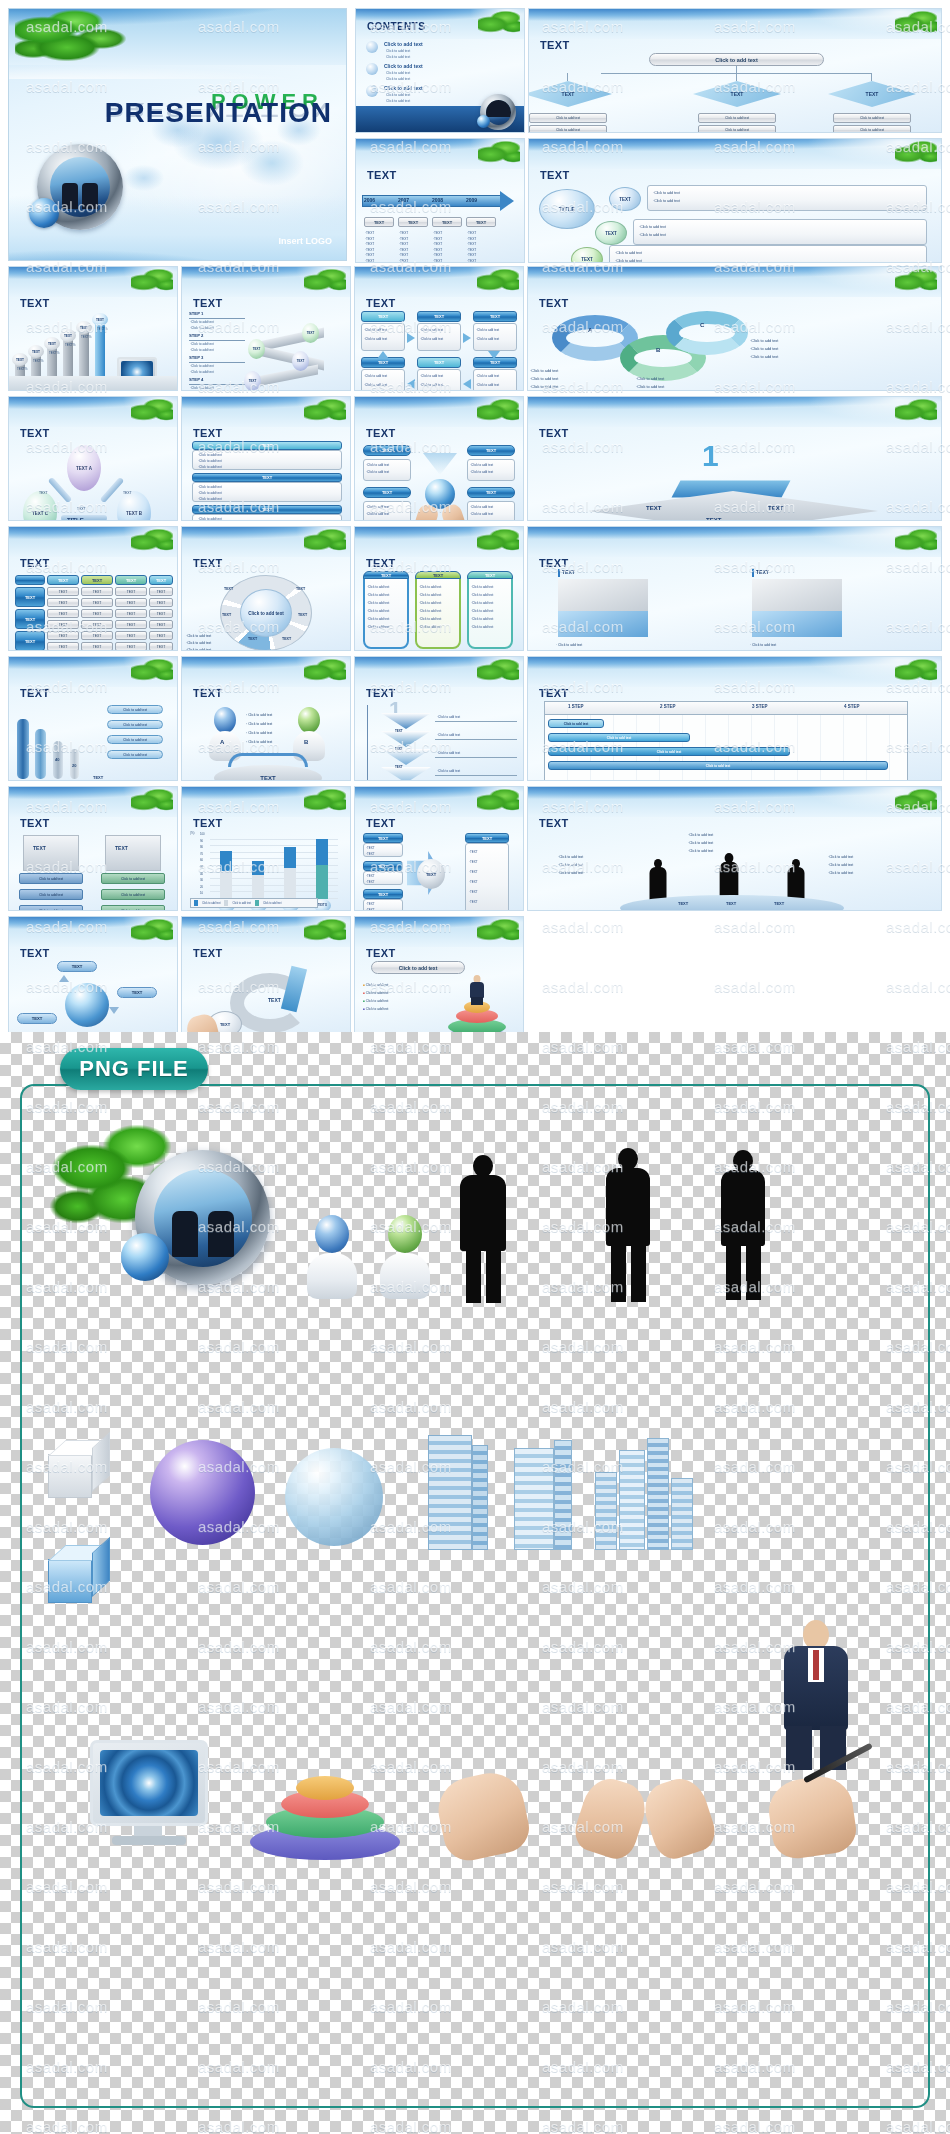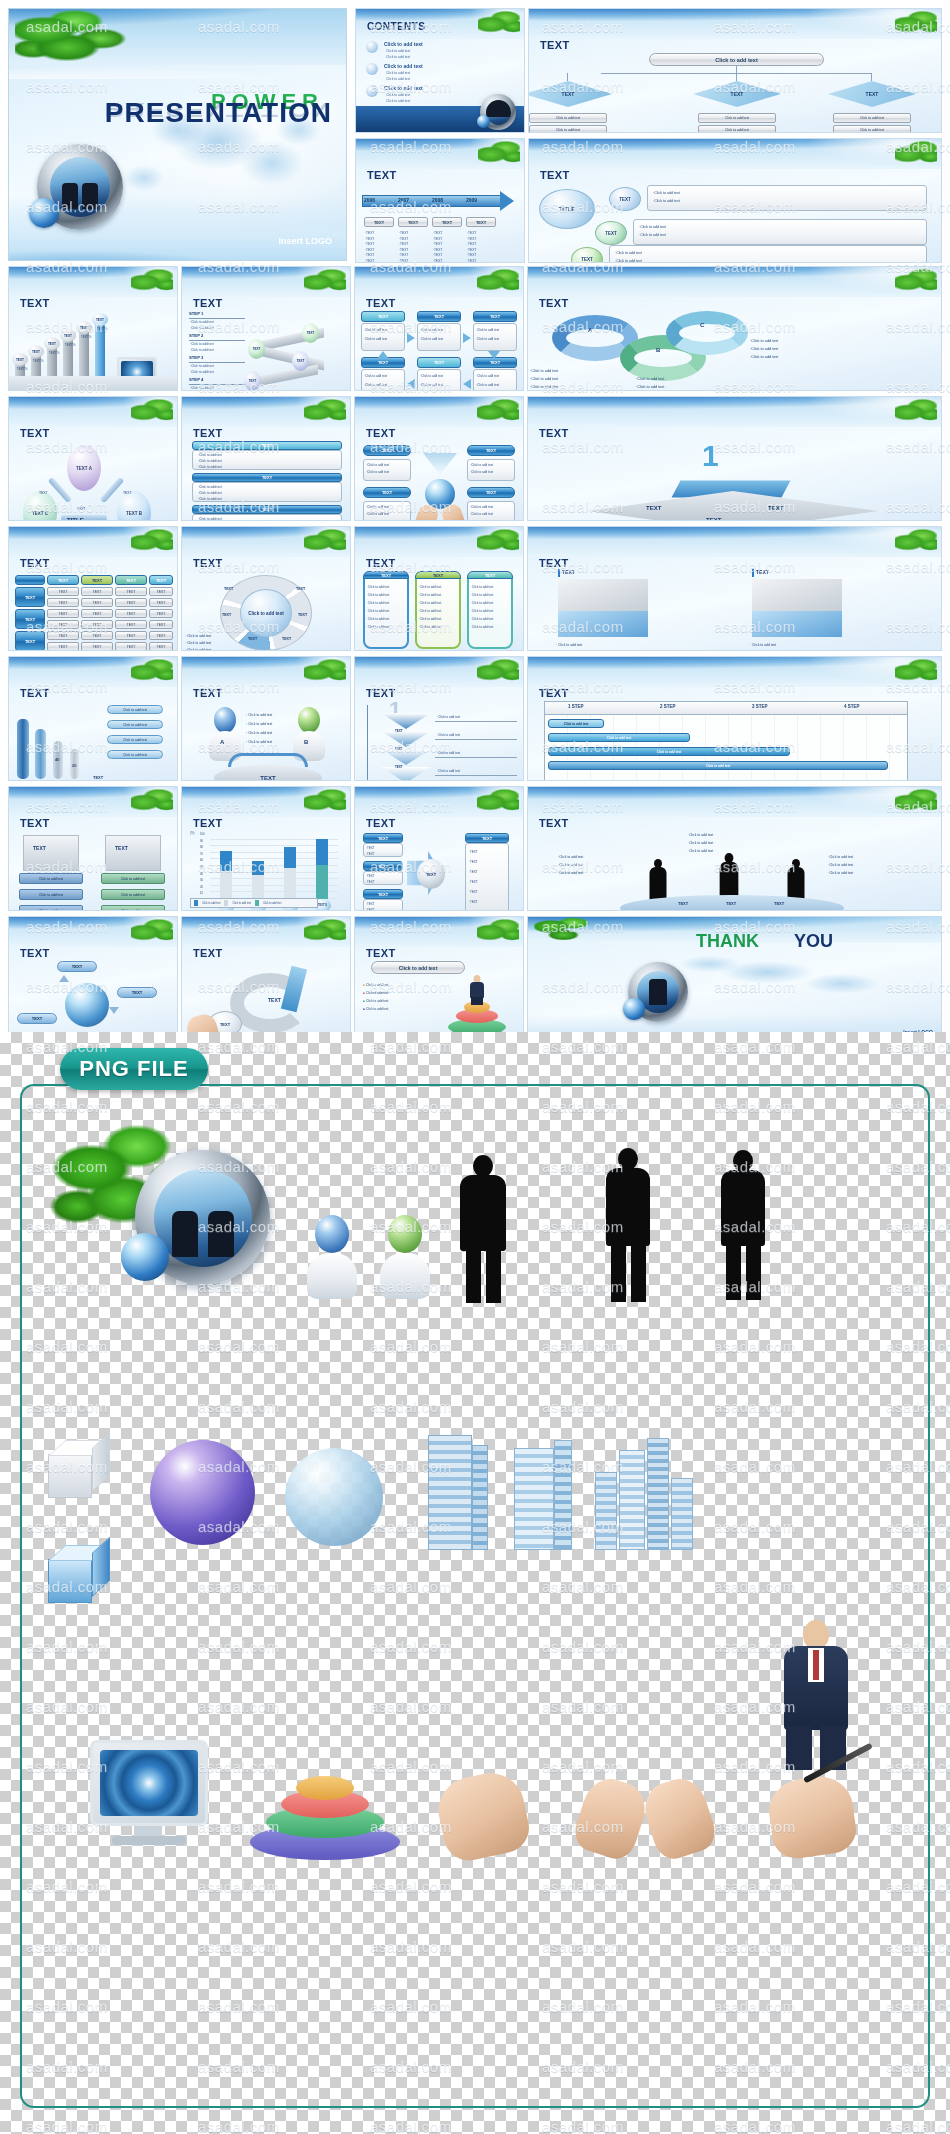--- a/index.html
+++ b/index.html
@@ -918,33 +918,20 @@
         <div style="position:absolute;left:23px;bottom:34px;width:26px;height:12px;border-radius:50%;background:linear-gradient(180deg,#f7cc7a,#e2a23f);"></div>
         <div id="cakeMan" style="position:absolute;left:27px;bottom:42px;width:18px;height:30px;">
           <div style="position:absolute;left:50%;top:0;transform:translateX(-50%);width:7px;height:8px;border-radius:50%;background:#e8c6a4;"></div>
           <div style="position:absolute;left:50%;top:7px;transform:translateX(-50%);width:14px;height:16px;background:#22314f;border-radius:4px 4px 1px 1px;"></div>
           <div style="position:absolute;left:50%;top:22px;transform:translateX(-50%);width:12px;height:8px;background:#1b2740;"></div>
         </div>
       </div>
     </div>
   </div>
 
-  <div class="slide small" style="left:527px; top:916px; width:415px;">
-    <div style="position:absolute;left:0;top:0;width:100%;height:26px;background:radial-gradient(ellipse 130% 150% at 12% -55%, #0f4f9e 0%, #2d7ac2 34%, #7fbbe4 56%, rgba(180,220,245,0) 76%),linear-gradient(180deg,#bfe0f4,#eaf6fd);"></div>
-    <div style="position:absolute;left:6px;top:0;width:70px;height:28px;background:radial-gradient(ellipse 36% 32% at 24% 34%,#5ac935 0%,#2d9a1c 60%,rgba(50,150,30,0) 74%),radial-gradient(ellipse 32% 28% at 56% 22%,#7fe05a 0%,#3aac27 58%,rgba(50,150,30,0) 74%),radial-gradient(ellipse 30% 26% at 42% 64%,#55c434 0%,#2a8c18 60%,rgba(50,150,30,0) 76%);"></div>
-    <div style="position:absolute;left:0;top:26px;width:100%;height:70px;background:radial-gradient(ellipse 18% 26% at 58% 42%, rgba(120,180,225,.5) 0%, rgba(120,180,225,0) 64%),radial-gradient(ellipse 14% 22% at 76% 58%, rgba(120,180,225,.45) 0%, rgba(120,180,225,0) 66%),radial-gradient(ellipse 11% 18% at 44% 30%, rgba(120,180,225,.42) 0%, rgba(120,180,225,0) 68%);"></div>
-    <div style="position:absolute;left:0;bottom:0;width:100%;height:26px;background:radial-gradient(ellipse 120% 200% at 22% 220%, #0f4f9e 0%, #2d7ac2 32%, #7fbbe4 52%, rgba(180,220,245,0) 72%),linear-gradient(180deg,rgba(255,255,255,0),#cfe6f7);"></div>
-    <div style="position:absolute;left:168px;top:14px;font-size:18px;font-weight:bold;color:#1d9b4d;">THANK</div>
-    <div style="position:absolute;left:266px;top:14px;font-size:18px;font-weight:bold;color:#16356e;">YOU</div>
-    <div class="handshake" style="left:100px;bottom:18px;width:60px;height:60px;">
-      <div class="inner" style="width:42px;height:42px;"></div>
-        <div class="orb" style="width:22px;height:22px;left:-5px;"></div>
-    </div>
-    <div style="position:absolute;right:8px;bottom:5px;color:#1b4f8c;font-size:5px;font-weight:bold;">Insert LOGO</div>
-  </div>
 
 </div>
 
 <div id="pngArea">
   <div id="pngFrame"></div>
 </div>
 <div id="pngBadge">
   <span>PNG FILE</span>
 </div>
 

